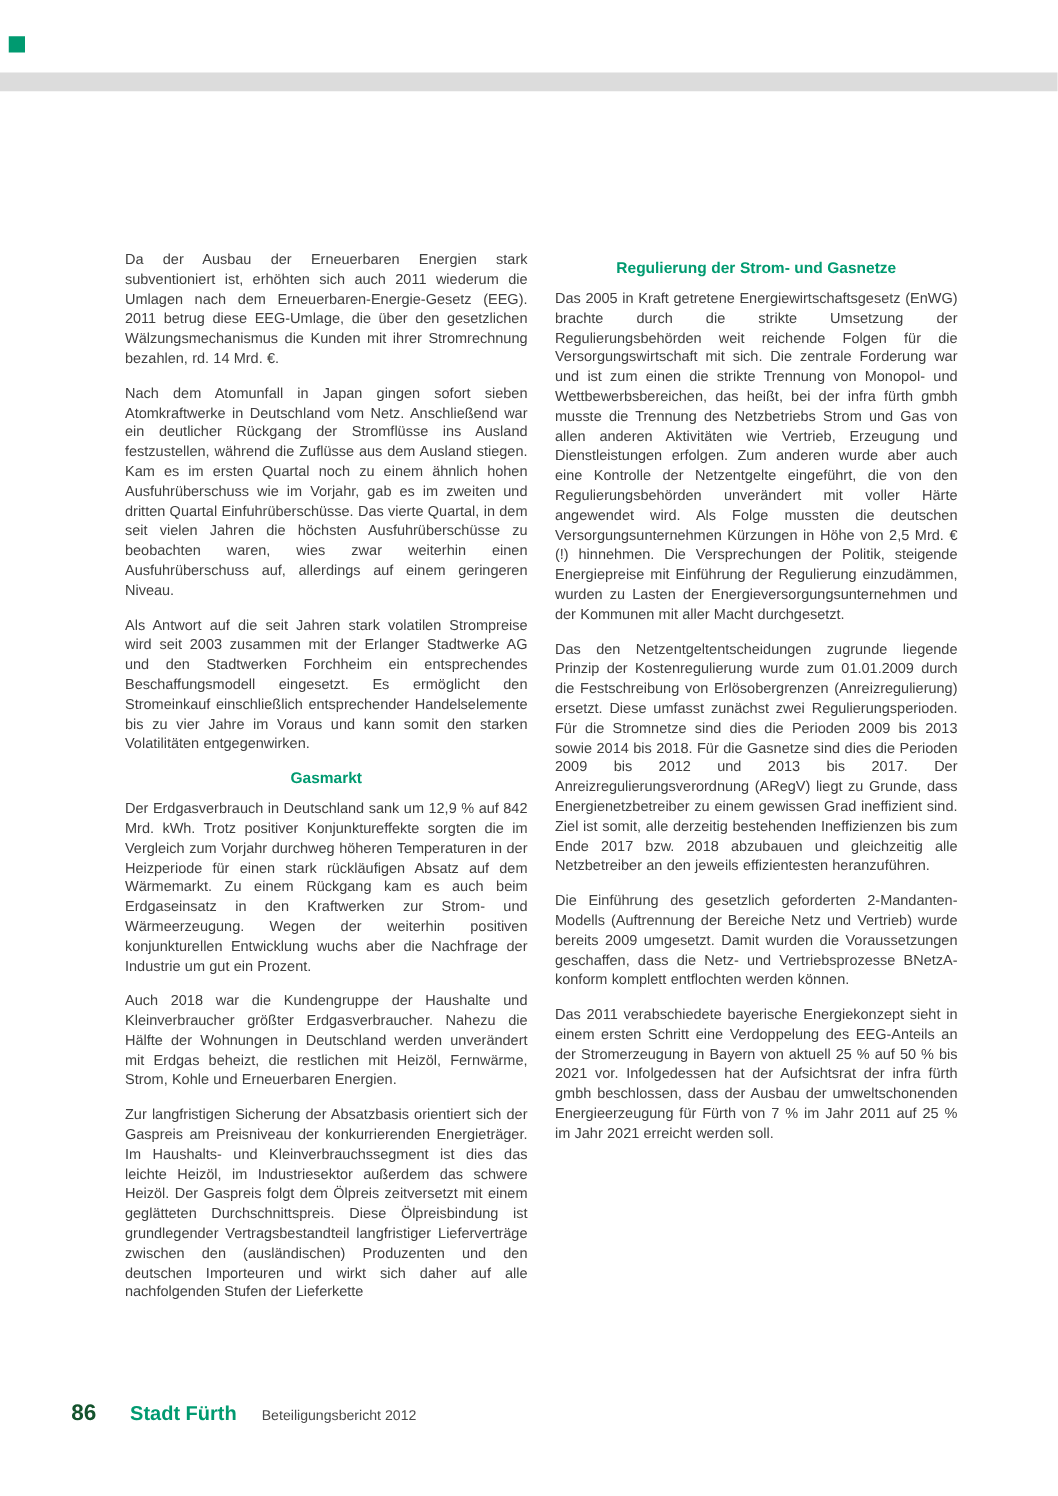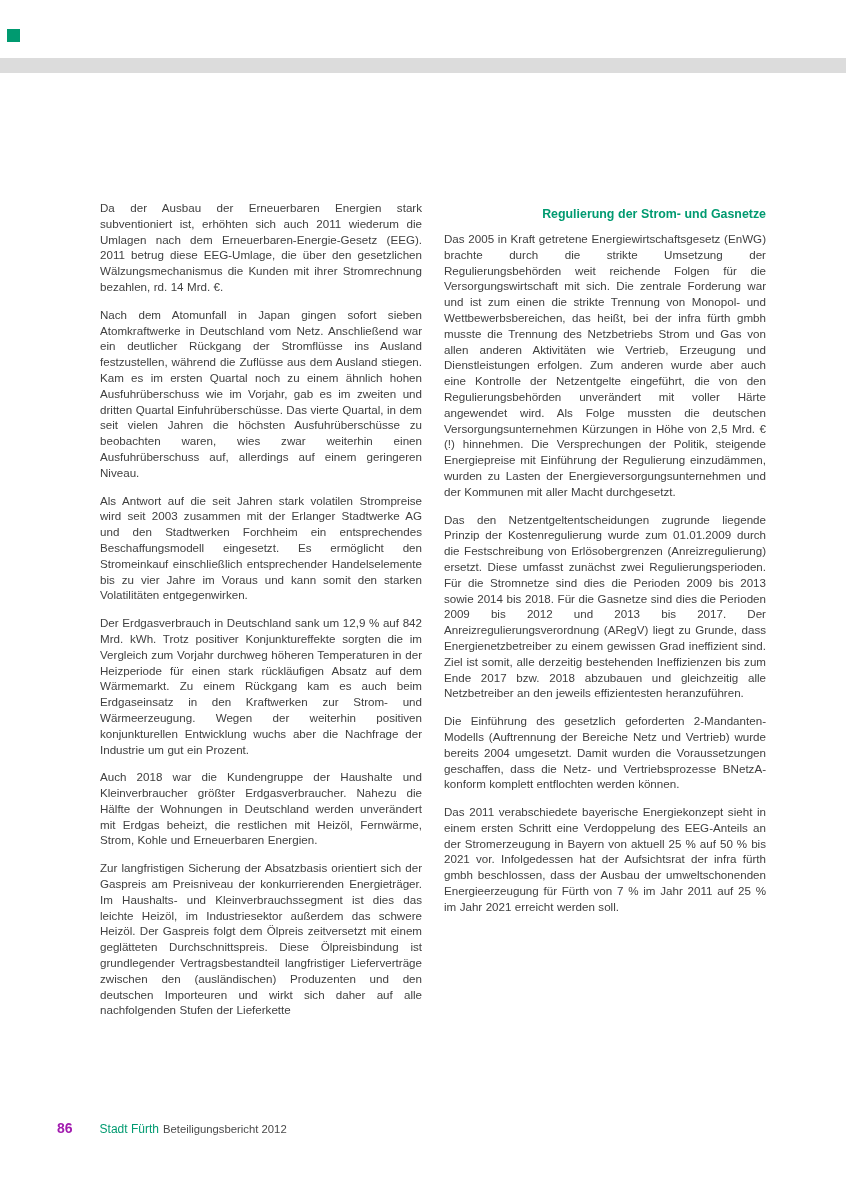--- a/index.html
+++ b/index.html
@@ -30,64 +30,65 @@
     text-align: justify;
     hyphens: auto; -webkit-hyphens: auto;
     word-spacing: 0.2px;
   }
   .col p { margin: 0 0 12px 0; }
   .col p:last-child { margin-bottom: 12px; }
   .col h2 {
     margin: 7px 0 9px 0;
     font-size: 12.4px; line-height: 15px;
     font-weight: bold; color: #009a70;
-    text-align: right;
+    text-align: center;
   }
 
   .footer {
     position: absolute; left: 57px; top: 1120px;
     display: flex; align-items: baseline;
     white-space: nowrap;
   }
   .footer .page-number {
-    color: #a21caf; font-weight: bold; font-size: 14px;
+    color: #14532d; font-weight: bold; font-size: 18px;
     margin-right: 27px;
   }
   .footer .publisher {
-    color: #009a70; font-weight: normal; font-size: 12px;
-    margin-right: 4px;
+    color: #009a70; font-weight: bold; font-size: 16px;
+    margin-right: 20px;
   }
   .footer .report-title {
     color: #4a4a4a; font-size: 11.3px;
   }
 </style>
 </head>
 <body>
 
 <div class="page">
 
   <div class="accent-square"></div>
   <div class="header-bar"></div>
 
   <div class="content">
 
     <div class="col">
       <p>Da der Ausbau der Erneuerbaren Energien stark subventioniert ist, erhöhten sich auch 2011 wiederum die Umlagen nach dem Erneuerbaren-Energie-Gesetz (EEG). 2011 betrug diese EEG-Umlage, die über den gesetzlichen Wälzungsmechanismus die Kunden mit ihrer Stromrechnung bezahlen, rd. 14 Mrd. €.</p>
       <p>Nach dem Atomunfall in Japan gingen sofort sieben Atomkraftwerke in Deutschland vom Netz. Anschließend war ein deutlicher Rückgang der Stromflüsse ins Ausland festzustellen, während die Zuflüsse aus dem Ausland stiegen. Kam es im ersten Quartal noch zu einem ähnlich hohen Ausfuhrüberschuss wie im Vorjahr, gab es im zweiten und dritten Quartal Einfuhrüberschüsse. Das vierte Quartal, in dem seit vielen Jahren die höchsten Ausfuhrüberschüsse zu beobachten waren, wies zwar weiterhin einen Ausfuhrüberschuss auf, allerdings auf einem geringeren Niveau.</p>
       <p>Als Antwort auf die seit Jahren stark volatilen Strompreise wird seit 2003 zusammen mit der Erlanger Stadtwerke AG und den Stadtwerken Forchheim ein entsprechendes Beschaffungsmodell eingesetzt. Es ermöglicht den Stromeinkauf einschließlich entsprechender Handelselemente bis zu vier Jahre im Voraus und kann somit den starken Volatilitäten entgegenwirken.</p>
+      <h2>Gasmarkt</h2>
       <p>Der Erdgasverbrauch in Deutschland sank um 12,9 % auf 842 Mrd. kWh. Trotz positiver Konjunktureffekte sorgten die im Vergleich zum Vorjahr durchweg höheren Temperaturen in der Heizperiode für einen stark rückläufigen Absatz auf dem Wärmemarkt. Zu einem Rückgang kam es auch beim Erdgaseinsatz in den Kraftwerken zur Strom- und Wärmeerzeugung. Wegen der weiterhin positiven konjunkturellen Entwicklung wuchs aber die Nachfrage der Industrie um gut ein Prozent.</p>
       <p>Auch 2018 war die Kundengruppe der Haushalte und Kleinverbraucher größter Erdgasverbraucher. Nahezu die Hälfte der Wohnungen in Deutschland werden unverändert mit Erdgas beheizt, die restlichen mit Heizöl, Fernwärme, Strom, Kohle und Erneuerbaren Energien.</p>
       <p>Zur langfristigen Sicherung der Absatzbasis orientiert sich der Gaspreis am Preisniveau der konkurrierenden Energieträger. Im Haushalts- und Kleinverbrauchssegment ist dies das leichte Heizöl, im Industriesektor außerdem das schwere Heizöl. Der Gaspreis folgt dem Ölpreis zeitversetzt mit einem geglätteten Durchschnittspreis. Diese Ölpreisbindung ist grundlegender Vertragsbestandteil langfristiger Lieferverträge zwischen den (ausländischen) Produzenten und den deutschen Importeuren und wirkt sich daher auf alle nachfolgenden Stufen der Lieferkette</p>
     </div>
 
     <div class="col">
       <h2>Regulierung der Strom- und Gasnetze</h2>
       <p>Das 2005 in Kraft getretene Energiewirtschaftsgesetz (EnWG) brachte durch die strikte Umsetzung der Regulierungsbehörden weit reichende Folgen für die Versorgungswirtschaft mit sich. Die zentrale Forderung war und ist zum einen die strikte Trennung von Monopol- und Wettbewerbsbereichen, das heißt, bei der infra fürth gmbh musste die Trennung des Netzbetriebs Strom und Gas von allen anderen Aktivitäten wie Vertrieb, Erzeugung und Dienstleistungen erfolgen. Zum anderen wurde aber auch eine Kontrolle der Netzentgelte eingeführt, die von den Regulierungsbehörden unverändert mit voller Härte angewendet wird. Als Folge mussten die deutschen Versorgungsunternehmen Kürzungen in Höhe von 2,5 Mrd. € (!) hinnehmen. Die Versprechungen der Politik, steigende Energiepreise mit Einführung der Regulierung einzudämmen, wurden zu Lasten der Energieversorgungsunternehmen und der Kommunen mit aller Macht durchgesetzt.</p>
       <p>Das den Netzentgeltentscheidungen zugrunde liegende Prinzip der Kostenregulierung wurde zum 01.01.2009 durch die Festschreibung von Erlösobergrenzen (Anreizregulierung) ersetzt. Diese umfasst zunächst zwei Regulierungsperioden. Für die Stromnetze sind dies die Perioden 2009 bis 2013 sowie 2014 bis 2018. Für die Gasnetze sind dies die Perioden 2009 bis 2012 und 2013 bis 2017. Der Anreizregulierungsverordnung (ARegV) liegt zu Grunde, dass Energienetzbetreiber zu einem gewissen Grad ineffizient sind. Ziel ist somit, alle derzeitig bestehenden Ineffizienzen bis zum Ende 2017 bzw. 2018 abzubauen und gleichzeitig alle Netzbetreiber an den jeweils effizientesten heranzuführen.</p>
-      <p>Die Einführung des gesetzlich geforderten 2-Mandanten-Modells (Auftrennung der Bereiche Netz und Vertrieb) wurde bereits 2004 umgesetzt. Damit wurden die Voraussetzungen geschaffen, dass die Netz- und Vertriebsprozesse BNetzA-konform komplett entflochten werden können.</p>
+      <p>Die Einführung des gesetzlich geforderten 2-Mandanten-Modells (Auftrennung der Bereiche Netz und Vertrieb) wurde bereits 2009 umgesetzt. Damit wurden die Voraussetzungen geschaffen, dass die Netz- und Vertriebsprozesse BNetzA-konform komplett entflochten werden können.</p>
       <p>Das 2011 verabschiedete bayerische Energiekonzept sieht in einem ersten Schritt eine Verdoppelung des EEG-Anteils an der Stromerzeugung in Bayern von aktuell 25 % auf 50 % bis 2021 vor. Infolgedessen hat der Aufsichtsrat der infra fürth gmbh beschlossen, dass der Ausbau der umweltschonenden Energieerzeugung für Fürth von 7 % im Jahr 2011 auf 25 % im Jahr 2021 erreicht werden soll.</p>
     </div>
 
   </div>
 
   <div class="footer">
     <span class="page-number">86</span>
     <span class="publisher">Stadt Fürth</span>
     <span class="report-title">Beteiligungsbericht 2012</span>
   </div>

